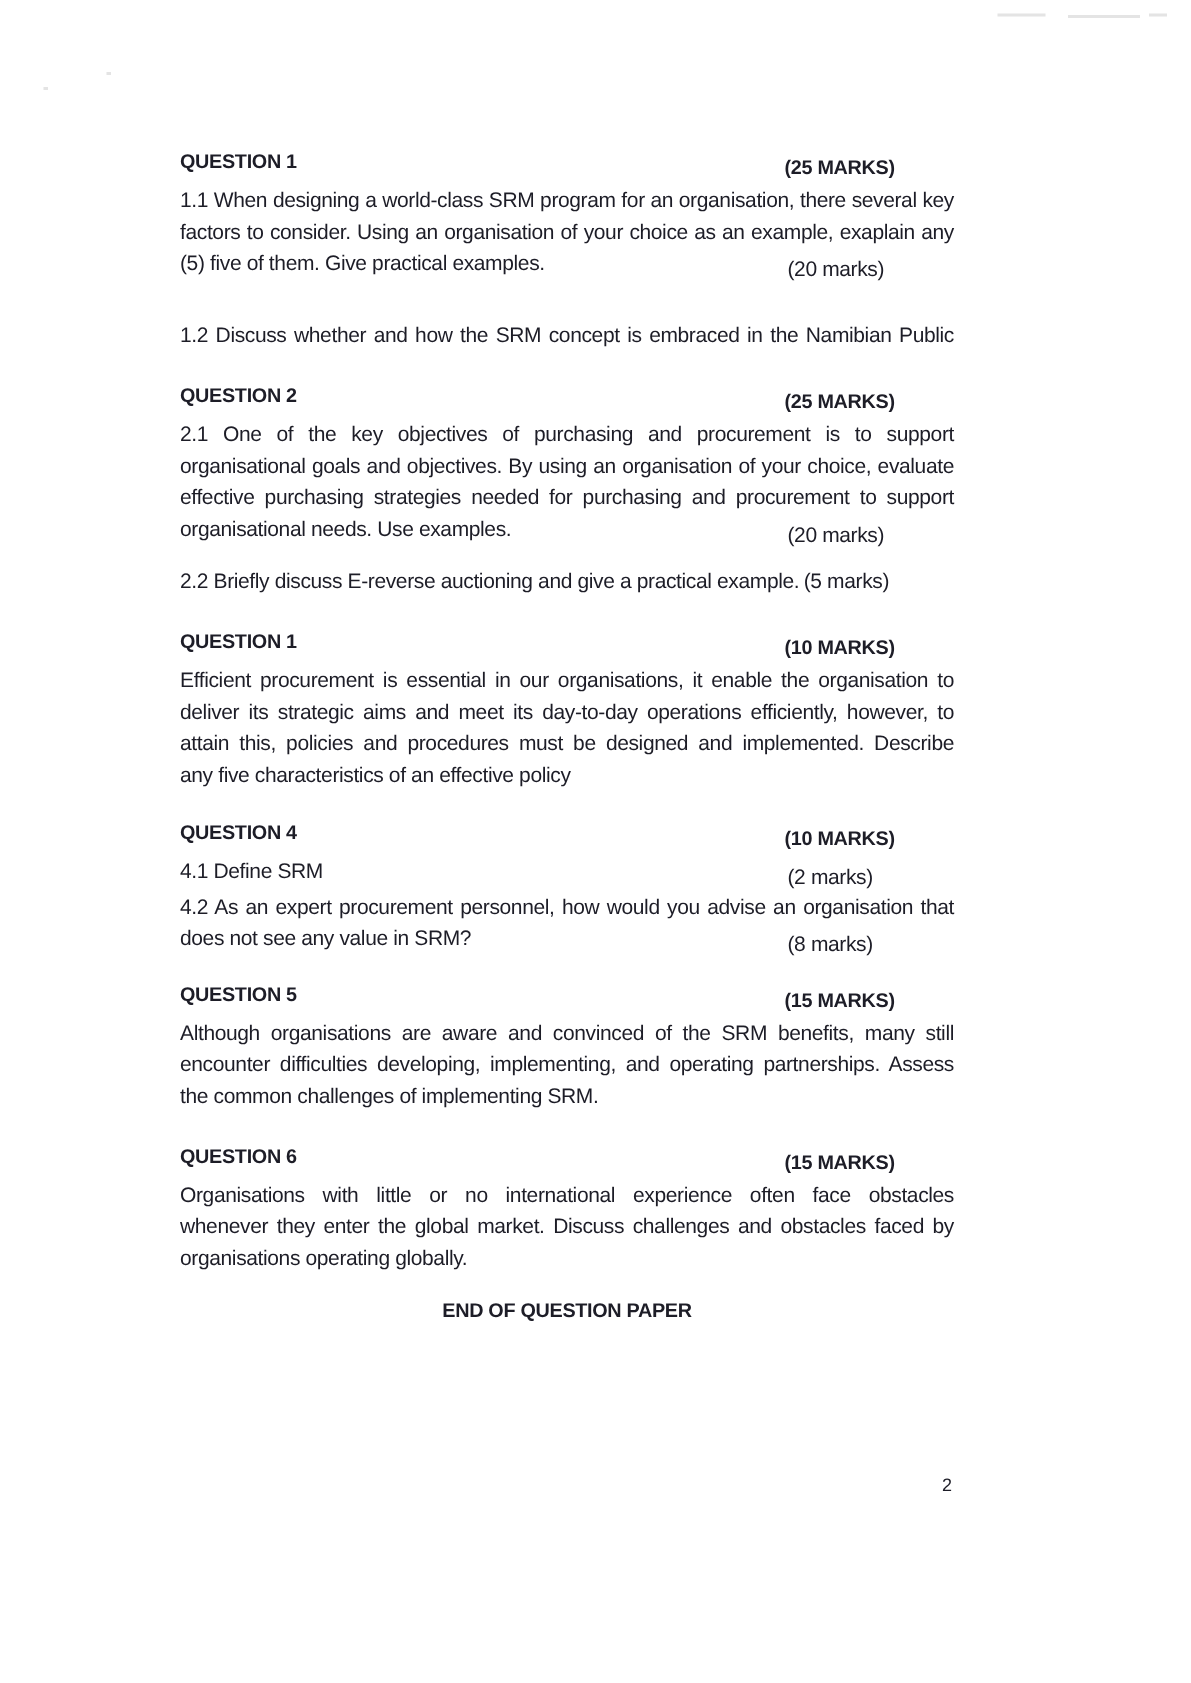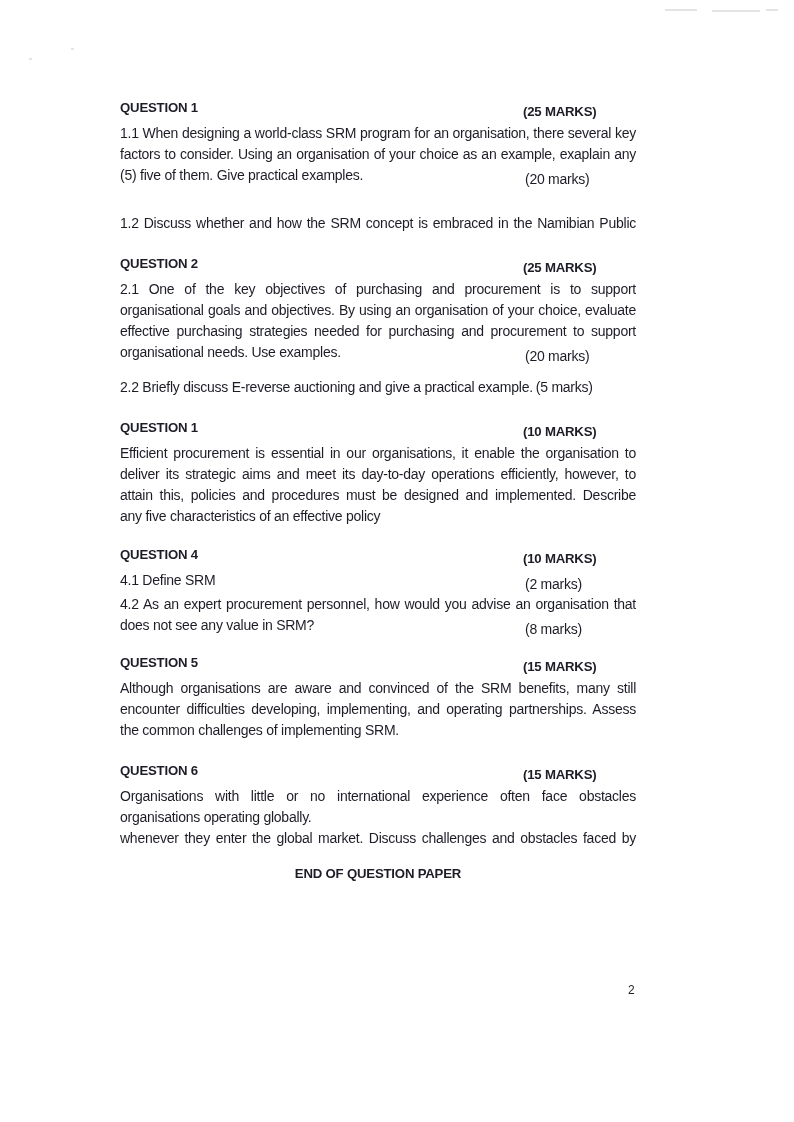--- a/index.html
+++ b/index.html
@@ -195,22 +195,22 @@
   </div>
 
   <div class="q-section s5">
     <div class="q-heading">
       <span class="q-title">QUESTION 6</span>
       <span class="marks-tab q-marks">(15 MARKS)</span>
     </div>
     <div class="parts">
             <div class="part p0">
               <div class="line just"><span>Organisations with little or no international experience often face obstacles</span></div>
+              <div class="line just"><span>whenever they enter the global market. Discuss challenges and obstacles faced by</span></div>
               <div class="line"><span>organisations operating globally.</span></div>
-              <div class="line just"><span>whenever they enter the global market. Discuss challenges and obstacles faced by</span></div>
             </div>
           </div>
   </div>
 </div>
 
 
     <div class="footer-end">END OF QUESTION PAPER</div>
 
   </div>
 

